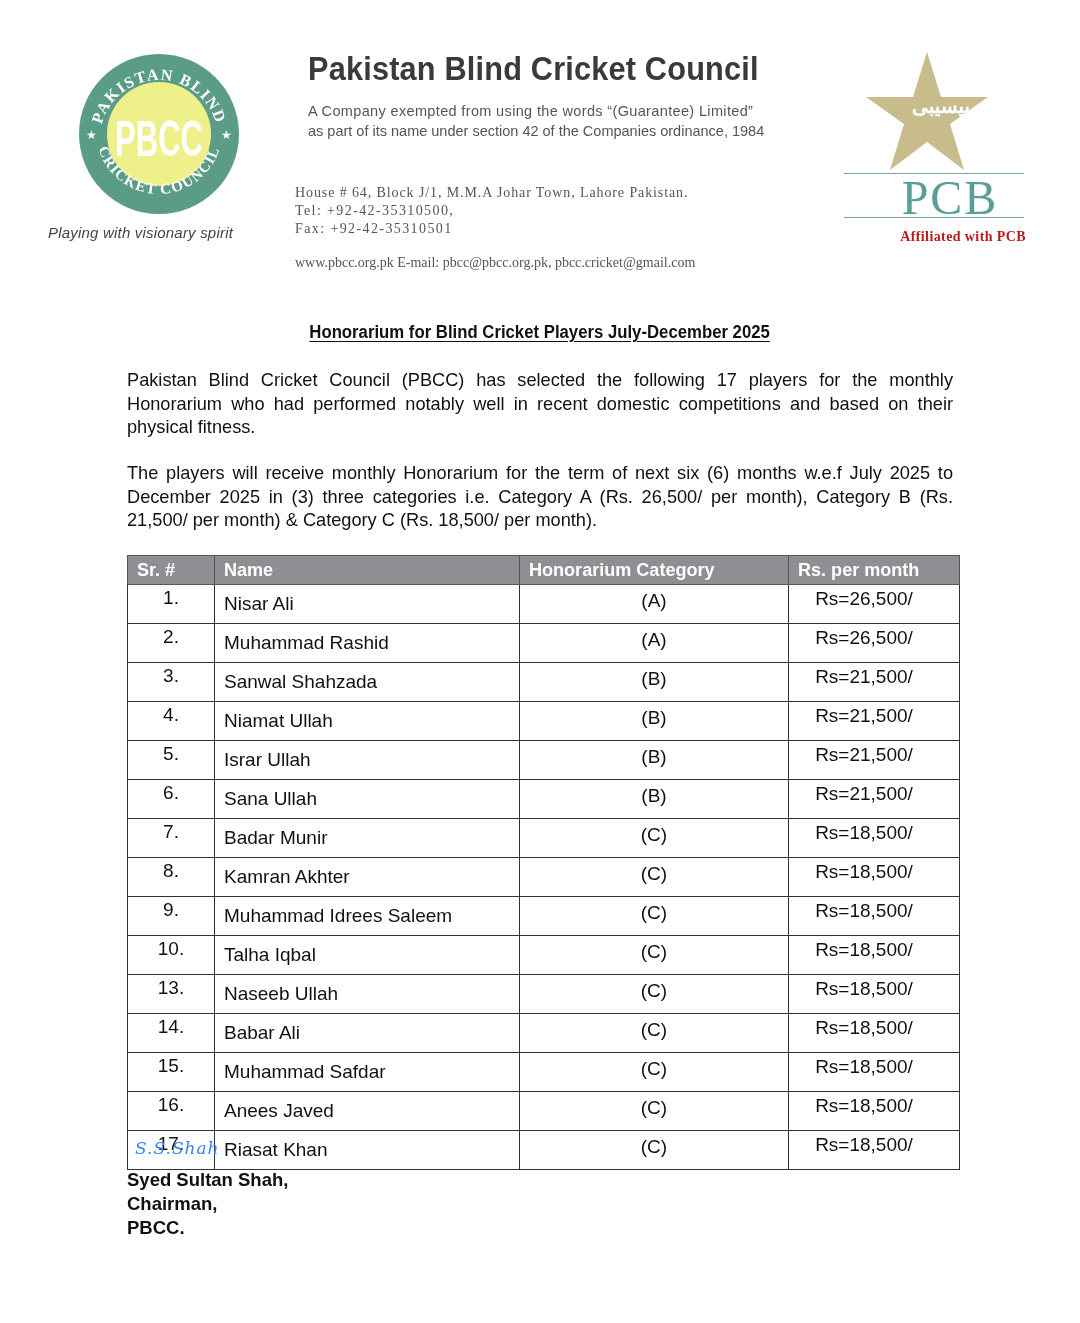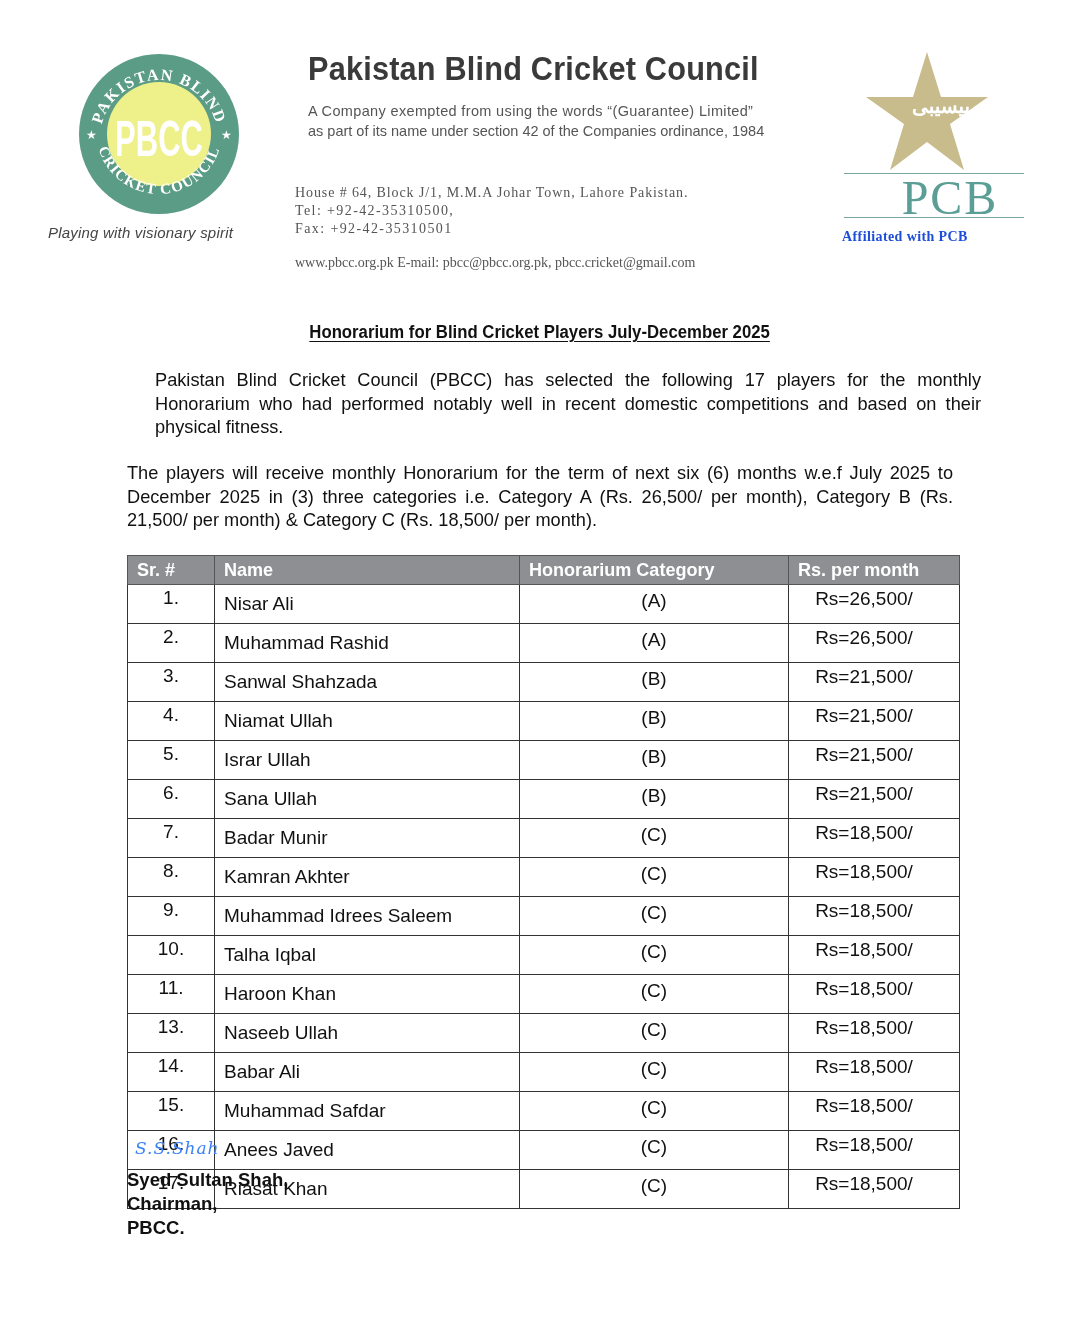--- a/index.html
+++ b/index.html
@@ -27,32 +27,32 @@
 
   .pcb-logo { position: absolute; left: 842px; top: 52px; width: 184px; height: 196px; }
   .pcb-star { position: absolute; left: 24px; top: 0; width: 122px; height: 118px; }
   .pcb-urdu { position: absolute; left: 70px; top: 42px; font-size: 20px; color: #fff;
               font-family: "DejaVu Serif", serif; font-weight: bold; }
   .pcb-line { position: absolute; left: 2px; width: 180px; height: 1px; background: #7aa8a0; }
   .pcb-line.top { top: 121px; }
   .pcb-line.bot { top: 165px; }
   .pcb-text { position: absolute; left: 16px; width: 184px; top: 118px; text-align: center;
               font-family: "Liberation Serif", serif; font-size: 48px; color: #5a9e95; letter-spacing: 2px; }
-  .pcb-affil { position: absolute; left: 0; width: 184px; top: 177px; text-align: left;
-               font-family: "Liberation Serif", serif; font-size: 14px; color: #1d4ed8; font-weight: bold; letter-spacing: 0.4px; }
+  .pcb-affil { position: absolute; left: 0; width: 184px; top: 177px; text-align: right;
+               font-family: "Liberation Serif", serif; font-size: 14px; color: #b91c1c; font-weight: bold; letter-spacing: 0.4px; }
 
   
   .doc-title { position: absolute; left: 0; width: 1080px; top: 322px; text-align: center; font-size: 18px;
                font-weight: bold; }
   .doc-title span { text-decoration: underline; text-underline-offset: 3px; display: inline-block;
                     transform: scaleX(0.93); }
 
   .para { position: absolute; left: 127px; width: 826px; font-size: 18.2px; line-height: 23.5px;
           text-align: justify; color: #111; }
-  .para.p1 { top: 369px; margin-left: 28px; }
+  .para.p1 { top: 369px; }
   .para.p2 { top: 462px; }
 
   
   .tbl { position: absolute; left: 127px; top: 555px; width: 833px; border-collapse: collapse; }
   .tbl th, .tbl td { border: 1px solid #333; padding: 0; font-size: 19px; }
   .tbl thead th { background: #8e8f93; color: #ffffff; font-weight: bold; height: 28px; text-align: left;
                   font-size: 19px; padding-left: 9px; border-color: #555; }
   .tbl thead th span { display: inline-block; transform: scaleX(0.95); transform-origin: left center; }
   .tbl thead th.c-cat { padding-left: 9px; }
   .tbl tbody td { height: 30px; vertical-align: top; }
@@ -188,26 +188,20 @@
         <td class="c-cat"><span>(C)</span></td>
         <td class="c-amt"><span>Rs=18,500/</span></td>
       </tr>
       <tr>
         <td class="c-sr"><span>10.</span></td>
         <td class="c-name"><span>Talha Iqbal</span></td>
         <td class="c-cat"><span>(C)</span></td>
         <td class="c-amt"><span>Rs=18,500/</span></td>
       </tr>
       <tr>
-        <td class="c-sr"><span>11.</span></td>
-        <td class="c-name"><span>Haroon Khan</span></td>
-        <td class="c-cat"><span>(C)</span></td>
-        <td class="c-amt"><span>Rs=18,500/</span></td>
-      </tr>
-      <tr>
         <td class="c-sr"><span>13.</span></td>
         <td class="c-name"><span>Naseeb Ullah</span></td>
         <td class="c-cat"><span>(C)</span></td>
         <td class="c-amt"><span>Rs=18,500/</span></td>
       </tr>
       <tr>
         <td class="c-sr"><span>14.</span></td>
         <td class="c-name"><span>Babar Ali</span></td>
         <td class="c-cat"><span>(C)</span></td>
         <td class="c-amt"><span>Rs=18,500/</span></td>

